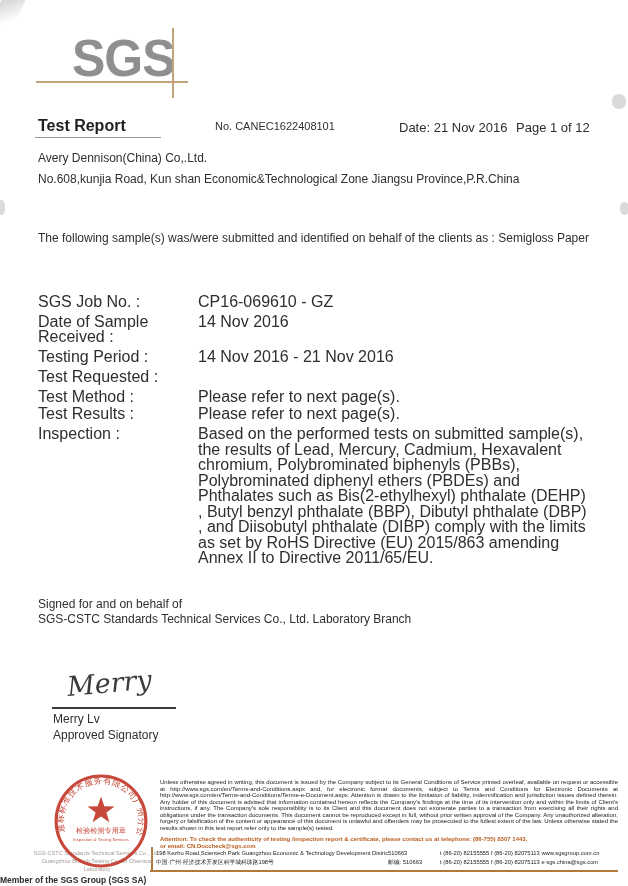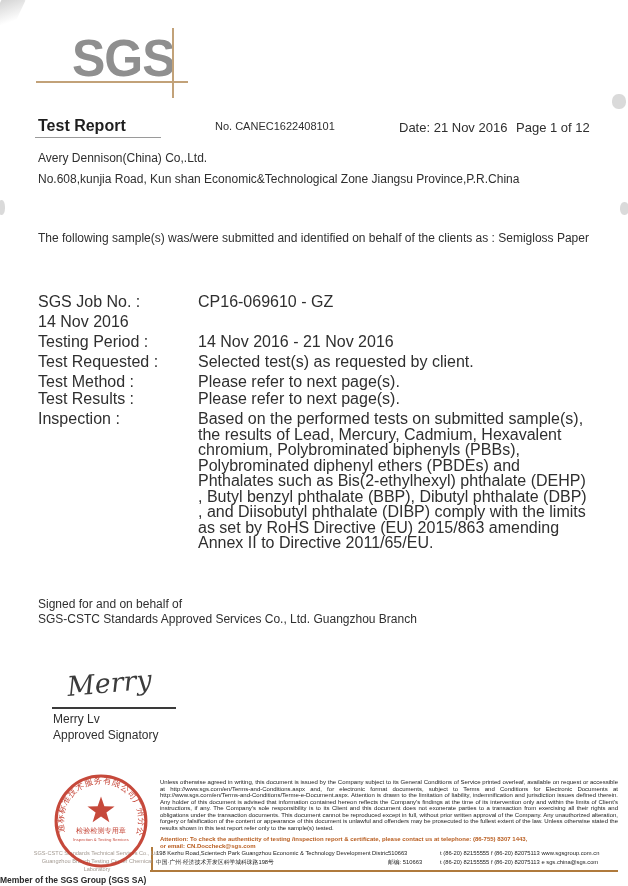--- a/index.html
+++ b/index.html
@@ -96,47 +96,47 @@
   <div class="abs client-address">No.608,kunjia Road, Kun shan Economic&amp;Technological Zone Jiangsu Province,P.R.China</div>
 
   <div class="abs sample-statement">The following sample(s) was/were submitted and identified on behalf of the clients as : Semigloss Paper</div>
 
   <div class="abs fields">
     <div class="field-row">
       <div class="field-label">SGS Job No. :</div>
       <div class="field-value">CP16-069610 - GZ</div>
     </div>
     <div class="field-row row-gap">
+      <div class="field-label">Date of Sample Received :</div>
       <div class="field-value">14 Nov 2016</div>
     </div>
     <div class="field-row">
       <div class="field-label">Testing Period :</div>
       <div class="field-value">14 Nov 2016 - 21 Nov 2016</div>
     </div>
     <div class="field-row">
       <div class="field-label">Test Requested :</div>
-      <div class="field-value">Selected test(s) as requested by client.</div>
     </div>
     <div class="field-row" style="margin-bottom:2px;">
       <div class="field-label">Test Method :</div>
       <div class="field-value">Please refer to next page(s).</div>
     </div>
     <div class="field-row">
       <div class="field-label">Test Results :</div>
       <div class="field-value">Please refer to next page(s).</div>
     </div>
     <div class="field-row row-conclusion">
       <div class="field-label">Inspection :</div>
       <div class="field-value">Based on the performed tests on submitted sample(s), the results of Lead, Mercury, Cadmium, Hexavalent chromium, Polybrominated biphenyls (PBBs), Polybrominated diphenyl ethers (PBDEs) and Phthalates such as Bis(2-ethylhexyl) phthalate (DEHP) , Butyl benzyl phthalate (BBP), Dibutyl phthalate (DBP) , and Diisobutyl phthalate (DIBP) comply with the limits as set by RoHS Directive (EU) 2015/863 amending Annex II to Directive 2011/65/EU.</div>
     </div>
   </div>
 
   <div class="abs signed-for">
     <div>Signed for and on behalf of</div>
-    <div>SGS-CSTC Standards Approved Services Co., Ltd. Guangzhou Branch</div>
+    <div>SGS-CSTC Standards Technical Services Co., Ltd. Laboratory Branch</div>
   </div>
 
   <svg class="abs sig-svg" viewBox="0 0 150 44">
     <text x="16" y="32" font-family="DejaVu Serif, serif" font-style="italic" font-size="27" fill="#3c3c3c" transform="rotate(-5 16 32)">Merry</text>
   </svg>
   <div class="abs sig-line"></div>
   <div class="abs sig-name">Merry Lv</div>
   <div class="abs sig-title">Approved Signatory</div>
 
   <div class="abs lab-name">

